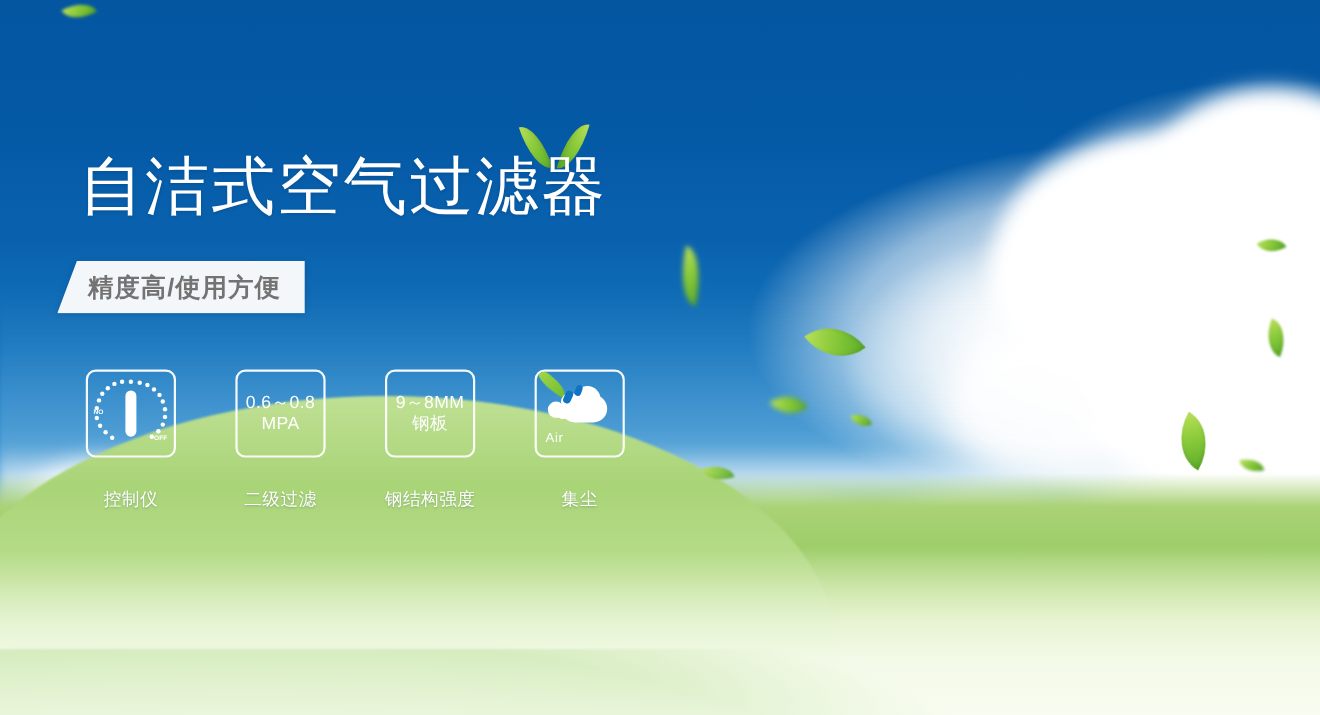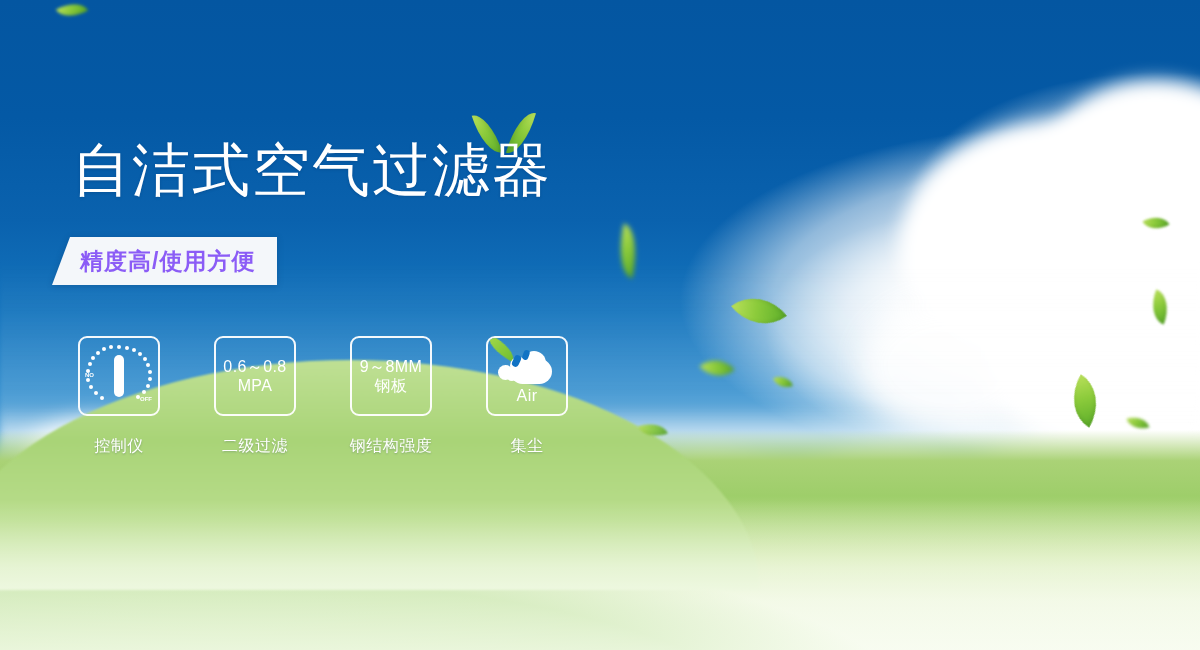--- a/index.html
+++ b/index.html
@@ -102,41 +102,41 @@
     display:flex; align-items:stretch;
     filter:drop-shadow(0 1px 3px rgba(0,20,60,0.20));
   }
   .sub-left{
     background:#0e3f90; color:#ffffff;
     font-size:23px; font-weight:700; letter-spacing:1px;
     display:flex; align-items:center; padding:0 26px 0 20px;
     clip-path:polygon(0 0, 100% 0, 100% 100%, 0 100%);
   }
   .sub-right{
-    background:#f4f7fa; color:#8b5cf6;
+    background:#f4f7fa; color:#737373;
     font-size:23px; font-weight:700; letter-spacing:1px;
     display:flex; align-items:center; padding:0 22px 0 28px;
     margin-left:-18px;
     clip-path:polygon(18px 0, 100% 0, 100% 100%, 0 100%);
     text-align:center;
   }
 
   .features{ position:absolute; left:70px; top:336px; display:flex; gap:38px; }
-  .feature{ width:98px; display:flex; flex-direction:column; align-items:center; }
+  .feature{ width:98px; display:flex; flex-direction:column; align-items:center;gap:20px; }
   .feature-box{
     width:82px; height:80px; border:2px solid rgba(255,255,255,0.95);
     border-radius:9px; display:flex; align-items:center; justify-content:center;
     position:relative; overflow:hidden;
   }
   .feature-text{
     color:#ffffff; font-size:16px; line-height:1.2; text-align:center;
     font-weight:400; letter-spacing:0.4px;
   }
   .feature-caption{
-    margin-top:20px; color:#ffffff; font-size:16px; white-space:nowrap;
+    margin-top:8px; color:#ffffff; font-size:16px; white-space:nowrap;
     text-shadow:0 1px 2px rgba(0,30,80,0.25); letter-spacing:0.5px;font-family:Liberation Serif, serif;
   }
 
   
   .gauge{ position:relative; width:68px; height:62px; }
   .gauge .dot{ position:absolute; width:4px; height:4px; background:#fff; border-radius:50%; }
   .gauge .needle{
     position:absolute; left:50%; top:10px; margin-left:-5px;
     width:10px; height:42px; background:#fff; border-radius:5px;
   }
@@ -165,22 +165,22 @@
   .air .c3{ position:absolute; left:14px; top:8px; width:17px; height:17px;
             background:#fff; border-radius:50%; }
   .air .c4{ position:absolute; left:2px; top:16px; width:15px; height:15px;
             background:#fff; border-radius:50%; }
   .air .c5{ position:absolute; left:10px; top:20px; width:12px; height:12px;
             background:#fff; border-radius:50%; }
   .air .gap1{ position:absolute; left:17px; top:6px; width:7px; height:12px;
              background:#1173c4; border-radius:4px; transform:rotate(25deg); }
   .air .gap2{ position:absolute; left:27px; top:1px; width:6px; height:10px;
              background:#1173c4; border-radius:4px; transform:rotate(20deg); }
-  .air .txt{ position:absolute; left:0; right:0; bottom:-2px; text-align:center;
-             color:#fff; font-size:16px; letter-spacing:0.5px; }
+  .air .txt{ position:absolute; left:0; right:0; bottom:-2px; 
+             color:#fff; font-size:12px; letter-spacing:0.5px; }
   .air .swoosh{
     position:absolute; left:-12px; top:-8px; width:34px; height:14px;
     background:linear-gradient(110deg,#a6da4a,#6fbd2f);
     border-radius:0 100% 0 100%; transform:rotate(28deg); filter:blur(0.4px);
   }
 </style>
 </head>
 <body>
 
 <div class="banner">

